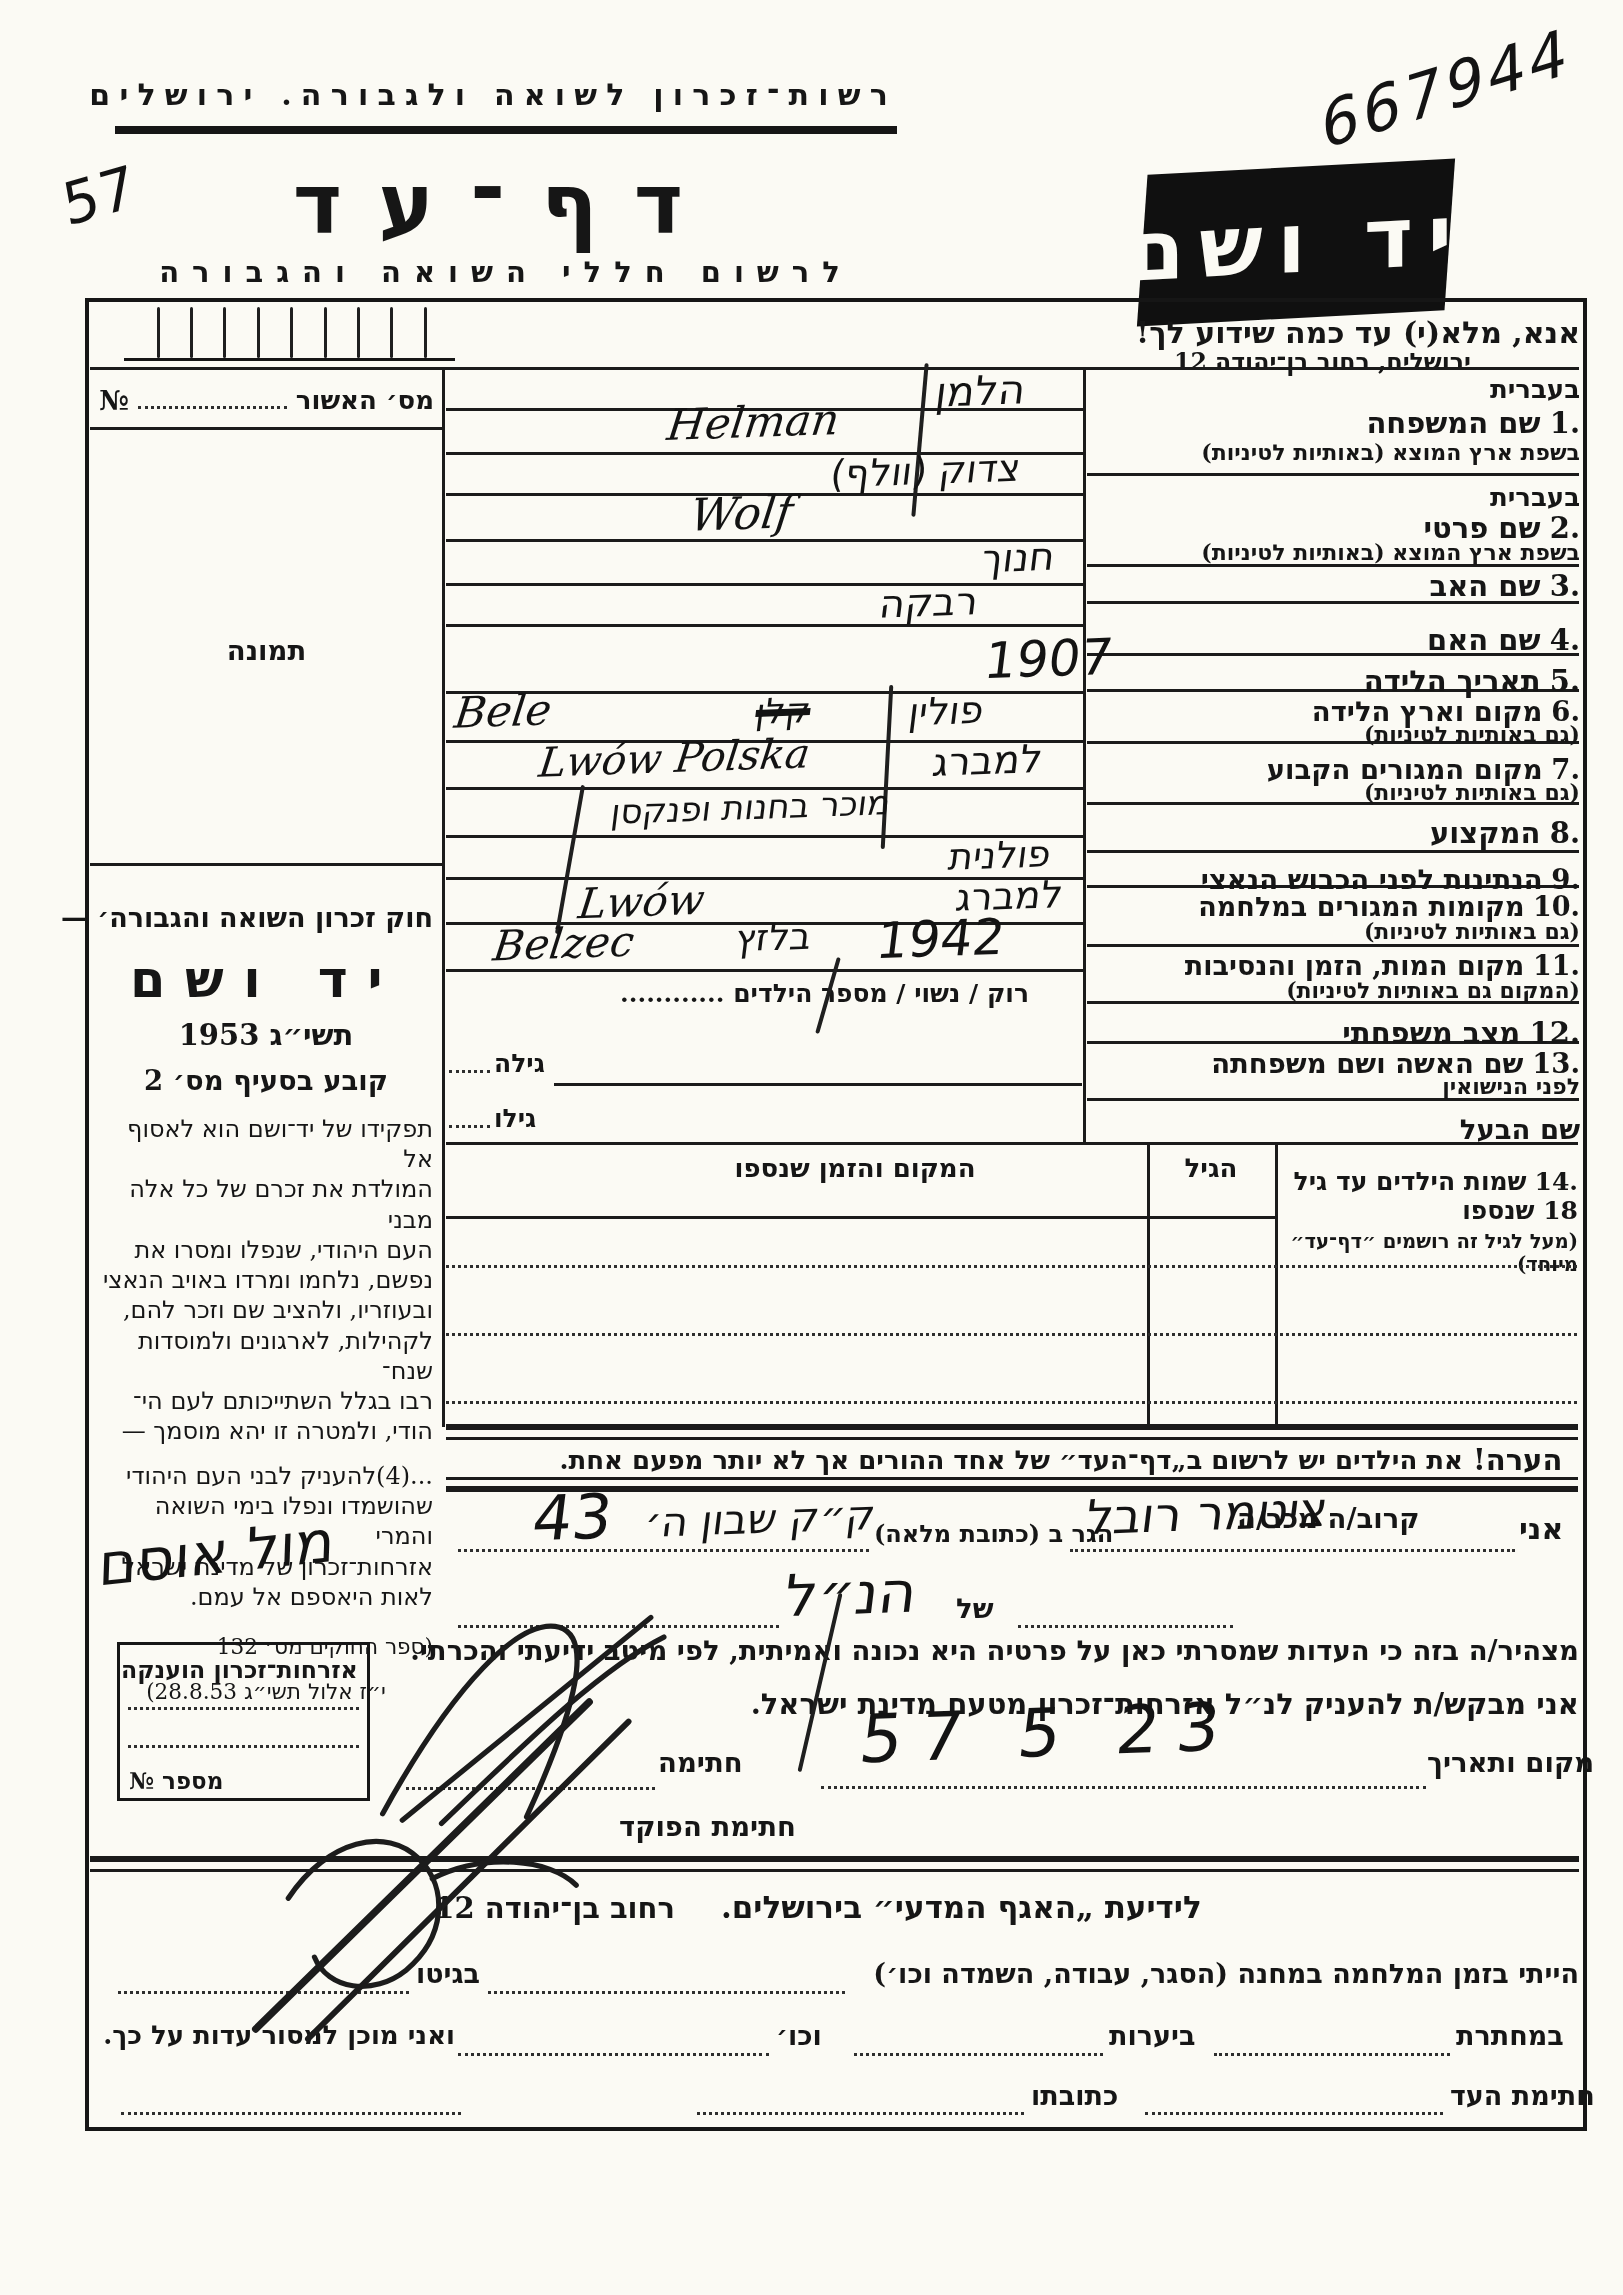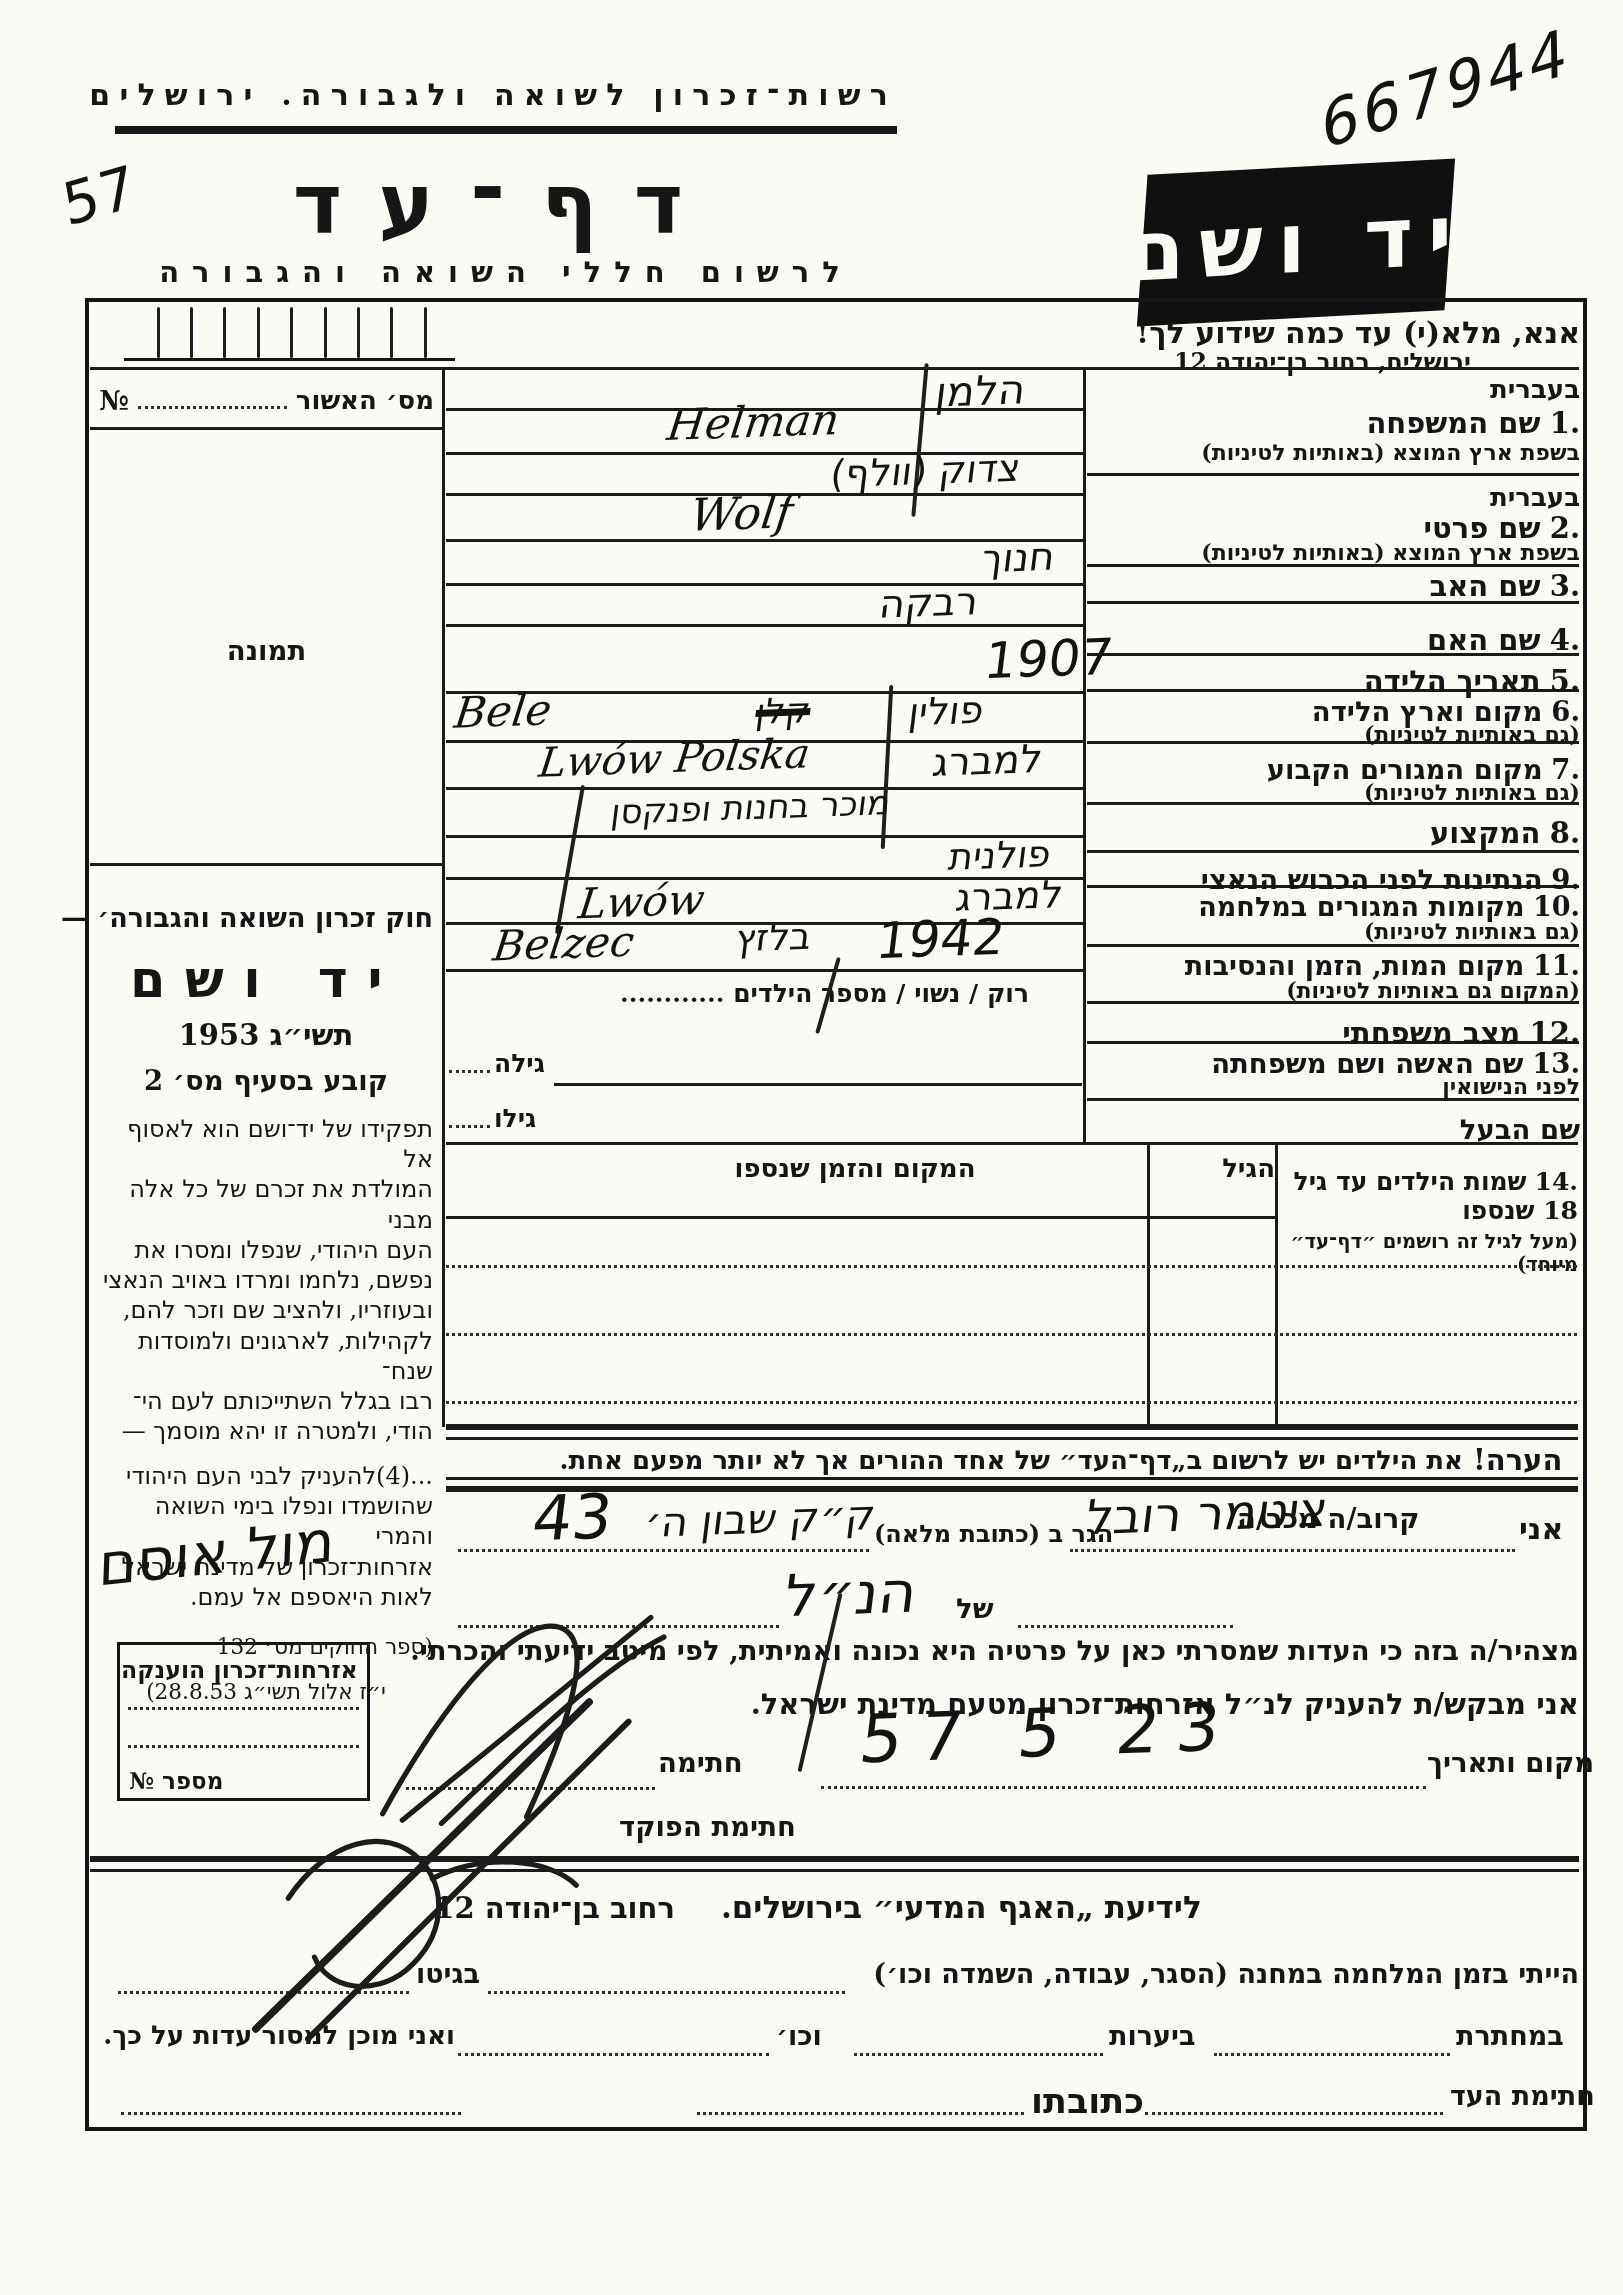--- a/index.html
+++ b/index.html
@@ -221,21 +221,21 @@
   <div class="b abs" style="left:494px;top:1049px;font-size:25px;">גילה</div>
   <div class="dt" style="left:449px;top:1070px;width:41px;"></div>
   <div class="ln" style="left:554px;top:1083px;width:528px;height:2.6px;"></div>
   <div class="b abs" style="left:494px;top:1104px;font-size:25px;">גילו</div>
   <div class="dt" style="left:449px;top:1125px;width:41px;"></div>
 
   <div class="ln" style="left:446px;top:1142px;width:1132px;height:3.3px;"></div>
   <div class="ln" style="left:1147px;top:1142px;width:3.3px;height:283px;"></div>
   <div class="ln" style="left:1275px;top:1142px;width:3.3px;height:283px;"></div>
   <div class="b abs" style="left:446px;top:1153px;width:818px;text-align:center;font-size:26px;">המקום והזמן שנספו</div>
-  <div class="b abs" style="left:1147px;top:1153px;width:128px;font-size:26px;">הגיל</div>
+  <div class="b abs" style="left:1147px;top:1153px;width:128px;text-align:center;font-size:26px;">הגיל</div>
   <div class="ln" style="left:446px;top:1216px;width:829px;height:2.6px;"></div>
   <div class="dt" style="left:446px;top:1265px;width:1131px;"></div>
   <div class="dt" style="left:446px;top:1333px;width:1131px;"></div>
   <div class="dt" style="left:446px;top:1401px;width:1131px;"></div>
 
   <div class="ln" style="left:446px;top:1424px;width:1132px;height:5.9px;"></div>
   <div class="ln" style="left:446px;top:1437px;width:1132px;height:2.6px;"></div>
   <div class="b abs" style="left:1473px;top:1443px;font-size:29px;">הערה!</div>
   <div class="b abs" style="left:458px;top:1445px;width:1005px;text-align:right;font-size:26px;white-space:nowrap;">את הילדים יש לרשום ב„דף־העד״ של אחד ההורים אך לא יותר מפעם אחת.</div>
   <div class="ln" style="left:446px;top:1477px;width:1132px;height:2.6px;"></div>
@@ -276,21 +276,21 @@
   <div class="b abs" style="left:1456px;top:2020px;font-size:27px;">במחתרת</div>
   <div class="dt" style="left:1214px;top:2053px;width:236px;"></div>
   <div class="b abs" style="left:1109px;top:2020px;font-size:27px;">ביערות</div>
   <div class="dt" style="left:854px;top:2053px;width:249px;"></div>
   <div class="b abs" style="left:776px;top:2020px;font-size:27px;">וכו׳</div>
   <div class="dt" style="left:458px;top:2053px;width:311px;"></div>
   <div class="b abs" style="left:98px;top:2020px;width:357px;font-size:26px;white-space:nowrap;">ואני מוכן למסור עדות על כך.</div>
 
   <div class="b abs" style="left:1450px;top:2080px;font-size:27px;">חתימת העד</div>
   <div class="dt" style="left:1145px;top:2112px;width:298px;"></div>
-  <div class="b abs" style="left:1031px;top:2080px;font-size:35px;">כתובתו</div>
+  <div class="b abs" style="left:1031px;top:2080px;font-size:27px;">כתובתו</div>
   <div class="dt" style="left:697px;top:2112px;width:327px;"></div>
   <div class="dt" style="left:121px;top:2112px;width:340px;"></div>
 
   <div class="hw" style="left:936px;top:367px;font-size:41px;">הלמן</div>
   <div class="st" style="left:918px;top:363px;width:3.9px;height:154px;transform:rotate(5deg);"></div>
   <div class="hw hwl" style="left:668px;top:397px;font-size:43px;">Helman</div>
   <div class="hw" style="left:831px;top:449px;font-size:38px;">צדוק (וולף)</div>
   <div class="hw hwl" style="left:691px;top:487px;font-size:45px;">Wolf</div>
   <div class="hw" style="left:982px;top:535px;font-size:39px;">חנוך</div>
   <div class="hw" style="left:880px;top:580px;font-size:39px;">רבקה</div>

